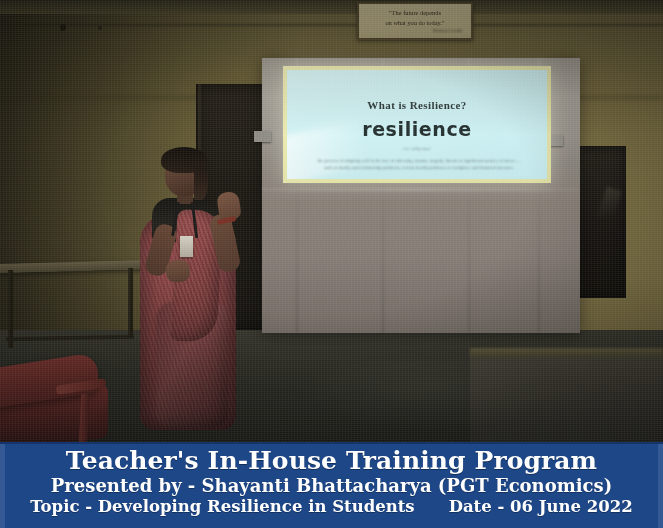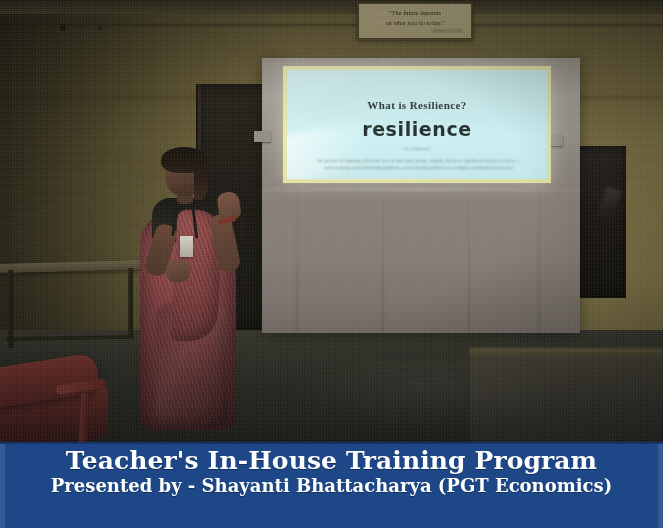--- a/index.html
+++ b/index.html
@@ -436,15 +436,19 @@
 
   <div class="grade"></div>
   <div class="noise"></div>
   <div class="soft"></div>
 
   <div class="banner">
     <div class="banner-edge-l"></div>
     <div class="banner-edge-r"></div>
     <div class="banner-title">Teacher's In-House Training Program</div>
     <div class="banner-sub">Presented by - Shayanti Bhattacharya (PGT Economics)</div>
+    <div class="banner-row">
+      <span>Topic - Developing Resilience in Students</span>
+      <span>Date - 06 June 2022</span>
+    </div>
   </div>
 
 </div>
 
 </body></html>

